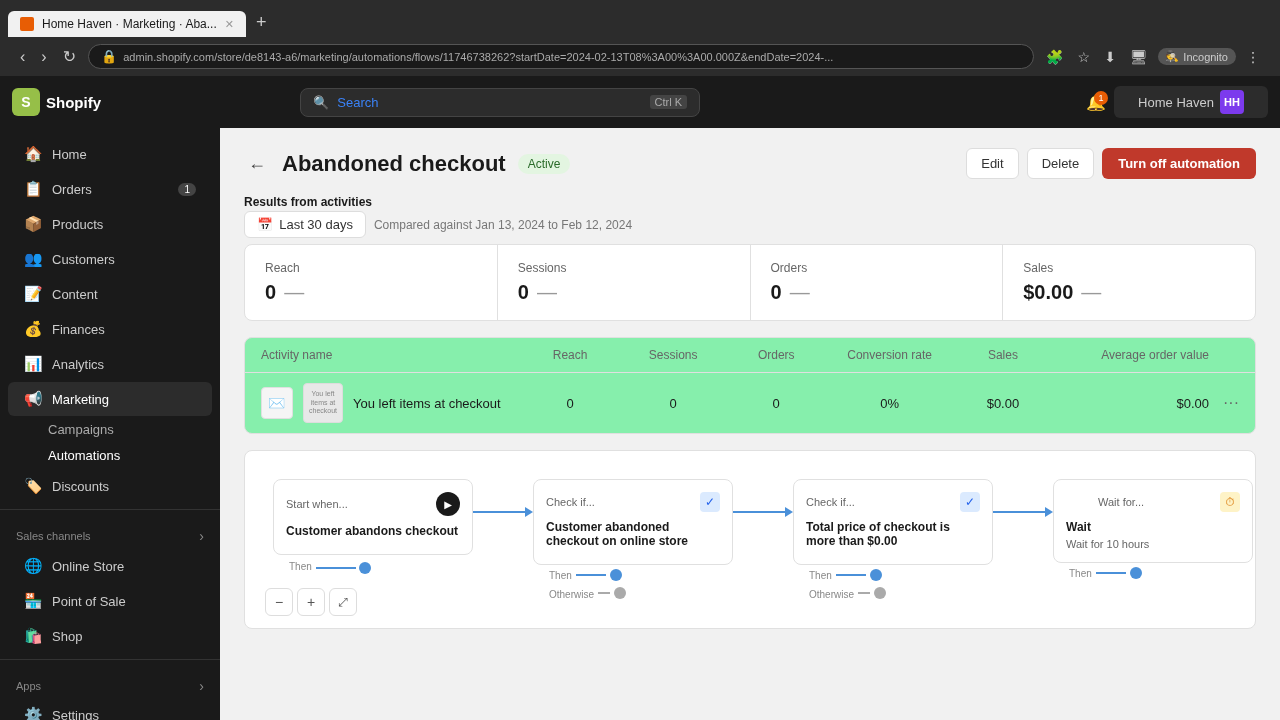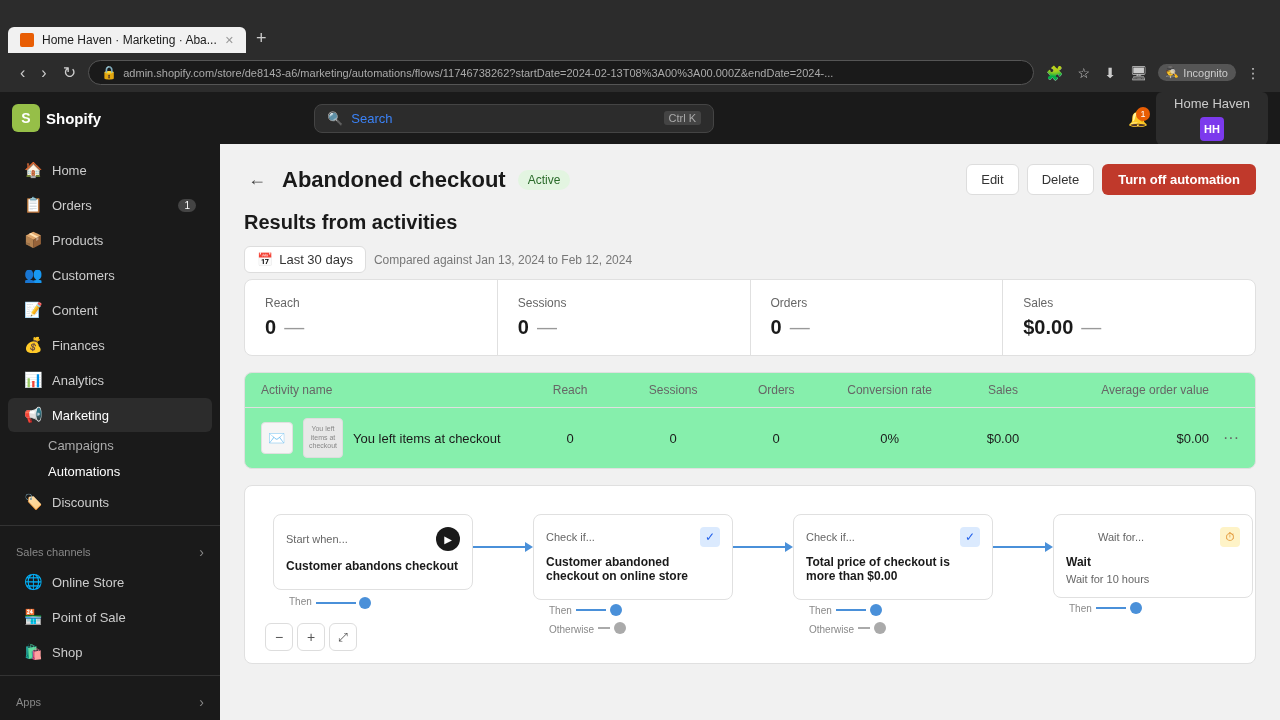--- a/index.html
+++ b/index.html
@@ -1,20 +1,20 @@
 <!DOCTYPE html>
 <html><head>
   <meta charset="utf-8">
   <style>
     * { box-sizing: border-box; margin: 0; padding: 0; }
     body { font-family: -apple-system, BlinkMacSystemFont, 'Segoe UI', sans-serif; font-size: 13px; background: #f1f1f1; color: #1a1a1a; }
 
     
     .browser-chrome { background: #2c2c2c; padding: 8px 8px 0; }
-    .browser-tabs { display: flex; align-items: flex-end; gap: 2px; margin-bottom: 0; margin-top: 16px; }
+    .browser-tabs { display: flex; align-items: flex-end; gap: 2px; margin-bottom: 0; }
     .browser-tab { background: #3c3c3c; color: #ccc; padding: 6px 12px; border-radius: 6px 6px 0 0; font-size: 12px; display: flex; align-items: center; gap: 8px; min-width: 180px; }
     .browser-tab.active { background: #f1f1f1; color: #1a1a1a; }
     .tab-favicon { width: 14px; height: 14px; background: #e85d04; border-radius: 2px; display: inline-block; }
     .tab-close { margin-left: auto; color: #999; cursor: pointer; font-size: 11px; }
     .tab-new { background: none; border: none; color: #ccc; font-size: 18px; cursor: pointer; padding: 4px 8px; }
     .browser-toolbar { background: #2c2c2c; padding: 6px 8px; display: flex; align-items: center; gap: 8px; }
     .nav-btn { background: none; border: none; color: #ccc; font-size: 16px; cursor: pointer; padding: 4px; border-radius: 4px; }
     .address-bar { flex: 1; background: #1a1a1a; border: 1px solid #555; border-radius: 20px; padding: 4px 12px; color: #ccc; font-size: 11px; display: flex; align-items: center; gap: 6px; }
     .address-bar span { color: #aaa; font-size: 11px; white-space: nowrap; overflow: hidden; text-overflow: ellipsis; }
     .browser-actions { display: flex; align-items: center; gap: 6px; }
@@ -27,21 +27,21 @@
     
     .shopify-header { background: #1a1a1a; display: flex; align-items: center; padding: 0 12px; height: 52px; gap: 12px; }
     .shopify-logo { display: flex; align-items: center; gap: 6px; color: white; font-size: 15px; font-weight: 600; }
     .shopify-logo-icon { background: #96bf48; color: white; width: 28px; height: 28px; border-radius: 6px; display: flex; align-items: center; justify-content: center; font-size: 14px; font-weight: bold; }
     .header-search { flex: 1; max-width: 400px; margin: 0 auto; }
     .search-box { background: #2c2c2c; border: 1px solid #444; border-radius: 8px; padding: 6px 12px; display: flex; align-items: center; gap: 8px; color: #aaa; font-size: 13px; width: 100%; }
     .search-shortcut { background: #444; padding: 1px 5px; border-radius: 3px; font-size: 11px; margin-left: auto; }
     .header-right { display: flex; align-items: center; gap: 8px; margin-left: auto; }
     .notif-btn { background: none; border: none; color: #ccc; font-size: 16px; cursor: pointer; position: relative; }
     .notif-badge { position: absolute; top: -2px; right: -2px; background: #e85d04; color: white; font-size: 9px; width: 14px; height: 14px; border-radius: 50%; display: flex; align-items: center; justify-content: center; }
-    .store-btn { background: #2c2c2c; border: none; color: #ccc; padding: 4px 18px; border-radius: 6px; font-size: 13px; cursor: pointer; display: flex; align-items: center; gap: 6px; flex-direction: column; }
+    .store-btn { background: #2c2c2c; border: none; color: #ccc; padding: 4px 24px; border-radius: 6px; font-size: 13px; cursor: pointer; display: flex; align-items: center; gap: 6px; }
     .store-avatar { background: #7c3aed; color: white; width: 24px; height: 24px; border-radius: 4px; display: flex; align-items: center; justify-content: center; font-size: 11px; font-weight: bold; }
 
     
     .sidebar { width: 220px; background: #1a1a1a; color: #ccc; padding: 8px 0; flex-shrink: 0; overflow-y: auto; }
     .sidebar-item { display: flex; align-items: center; gap: 10px; padding: 8px 16px; cursor: pointer; border-radius: 6px; margin: 1px 8px; font-size: 13px; color: #ccc; }
     .sidebar-item.active { background: #2c2c2c; color: white; }
     .sidebar-item .icon { width: 18px; text-align: center; font-size: 15px; flex-shrink: 0; }
     .sidebar-badge { background: #444; color: white; font-size: 10px; padding: 1px 6px; border-radius: 10px; margin-left: auto; }
     .sidebar-section { font-size: 11px; color: #888; padding: 12px 16px 4px; font-weight: 500; display: flex; align-items: center; justify-content: space-between; }
     .sidebar-sub-item { padding: 5px 16px 5px 40px; cursor: pointer; border-radius: 6px; margin: 1px 8px; font-size: 13px; color: #aaa; display: flex; align-items: center; }
@@ -55,21 +55,21 @@
     .content { padding: 20px 24px; }
     .page-title-row { display: flex; align-items: center; gap: 12px; margin-bottom: 16px; }
     .back-btn { background: none; border: none; color: #444; cursor: pointer; font-size: 18px; padding: 4px; }
     .page-title { font-size: 22px; font-weight: 700; color: #1a1a1a; }
     .status-badge { background: #e3f5e1; color: #2a6b2a; padding: 3px 10px; border-radius: 20px; font-size: 12px; font-weight: 500; }
     .page-actions { margin-left: auto; display: flex; gap: 8px; }
     .btn-edit { background: white; border: 1px solid #ddd; color: #333; padding: 6px 14px; border-radius: 6px; font-size: 13px; cursor: pointer; }
     .btn-delete { background: white; border: 1px solid #ddd; color: #333; padding: 6px 14px; border-radius: 6px; font-size: 13px; cursor: pointer; }
     .btn-turn-off { background: #c0392b; border: none; color: white; padding: 8px 16px; border-radius: 6px; font-size: 13px; font-weight: 600; cursor: pointer; }
 
-    .section-title { font-size: 20px; font-weight: 600; color: #1a1a1a; margin-bottom: 12px; }
+    .section-title { font-size: 12px; font-weight: 600; color: #1a1a1a; margin-bottom: 2px; }
     .date-filter { display: flex; align-items: center; gap: 8px; margin-bottom: 6px; }
     .date-btn { background: white; border: 1px solid #ddd; padding: 5px 12px; border-radius: 6px; font-size: 13px; cursor: pointer; display: flex; align-items: center; gap: 6px; color: #333; }
     .compared-text { font-size: 12px; color: #777; }
 
     .metrics-row { display: flex; gap: 0; border: 1px solid #e0e0e0; border-radius: 8px; overflow: hidden; margin-bottom: 16px; background: white; }
     .metric-card { flex: 1; padding: 16px 20px; border-right: 1px solid #e0e0e0; }
     .metric-card:last-child { border-right: none; }
     .metric-label { font-size: 12px; color: #666; margin-bottom: 6px; }
     .metric-value { font-size: 20px; font-weight: 600; color: #1a1a1a; display: flex; align-items: center; gap: 8px; }
     .metric-dash { color: #999; font-weight: 300; }

